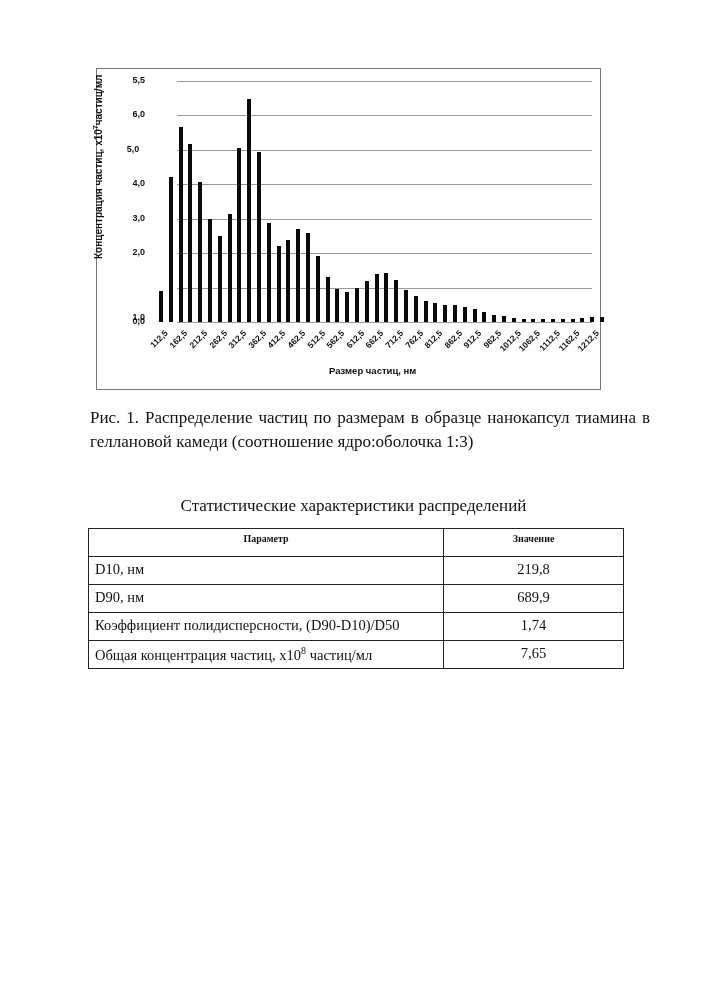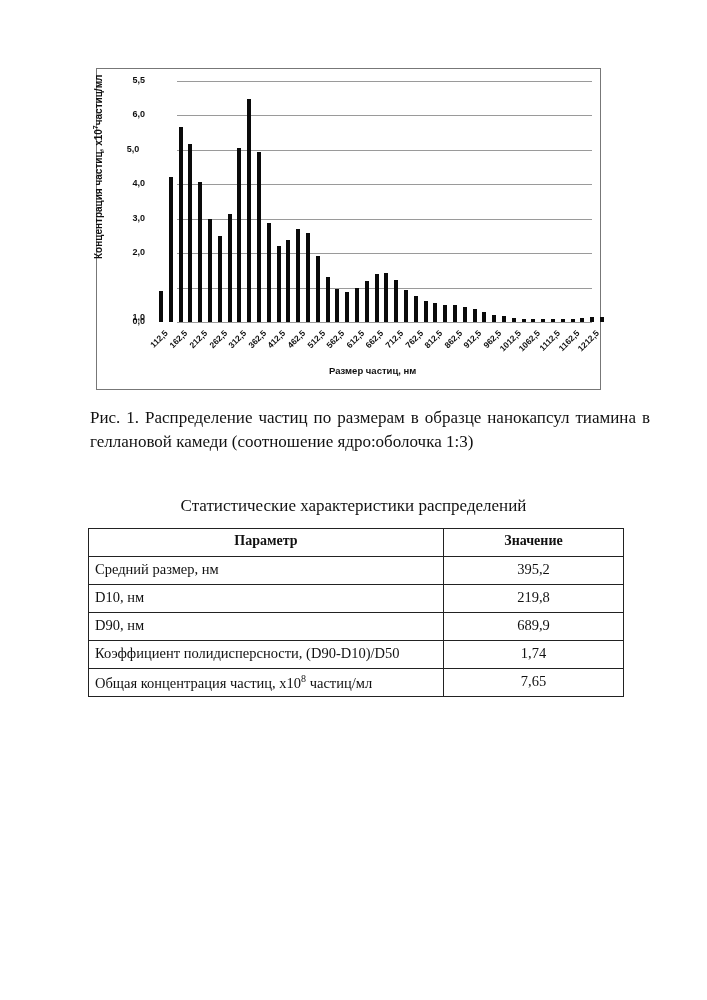--- a/index.html
+++ b/index.html
@@ -9,21 +9,21 @@
   .ytick { position:absolute; font-family:"Liberation Sans", sans-serif; font-weight:bold; font-size:9px; text-align:right; width:24px; }
   .gridline { position:absolute; height:0; border-top:1px solid #9a9a9a; }
   .bar { position:absolute; background:#0a0a0a; width:4px; }
   .xtick { position:absolute; font-family:"Liberation Sans", sans-serif; font-weight:bold; font-size:8.5px; transform-origin:right top; transform:rotate(-45deg); white-space:nowrap; text-align:right; }
   .ylabel { position:absolute; left:-5px; top:190px; font-family:"Liberation Sans", sans-serif; font-weight:bold; font-size:10px; transform:rotate(-90deg); transform-origin:left top; white-space:nowrap; }
   .xlabel { position:absolute; font-family:"Liberation Sans", sans-serif; font-weight:bold; font-size:9.5px; left:232px; top:296px; }
   .caption { position:absolute; left:90px; top:406px; width:560px; font-size:17px; line-height:24px; text-align:justify; }
   .table-title { position:absolute; left:0; width:707px; top:496px; text-align:center; font-size:17px; }
   table.stats { position:absolute; left:88px; top:528px; width:536px; border-collapse:collapse; font-size:14.5px; }
   table.stats td, table.stats th { border:1px solid #222; padding:0 6px; height:28px; vertical-align:top; padding-top:4px; box-sizing:border-box; }
-  table.stats th { font-weight:bold; font-size:14px; }
+  table.stats th { font-weight:bold; font-size:10px; }
   table.stats td.val { text-align:center; }
   table.stats col.c1 { width:355px; }
 </style>
 </head>
 <body>
 
 <div class="chart-frame">
   <div class="plot" id="plot">
       <div class="gridline" style="left: 80px; width: 415px; top: 253px;"></div>
       <div class="ytick" style="left: 24px; top: 247px;">0,0</div>
@@ -123,24 +123,20 @@
   <colgroup>
       <col class="c1">
       <col>
     </colgroup>
   <tbody>
       <tr>
     <th>Параметр</th>
     <th>Значение</th>
   </tr>
   <tr>
-    <td>Средний размер, нм</td>
-    <td class="val">395,2</td>
-  </tr>
-  <tr>
     <td>D10, нм</td>
     <td class="val">219,8</td>
   </tr>
   <tr>
     <td>D90, нм</td>
     <td class="val">689,9</td>
   </tr>
   <tr>
     <td>Коэффициент полидисперсности, (D90-D10)/D50</td>
     <td class="val">1,74</td>

